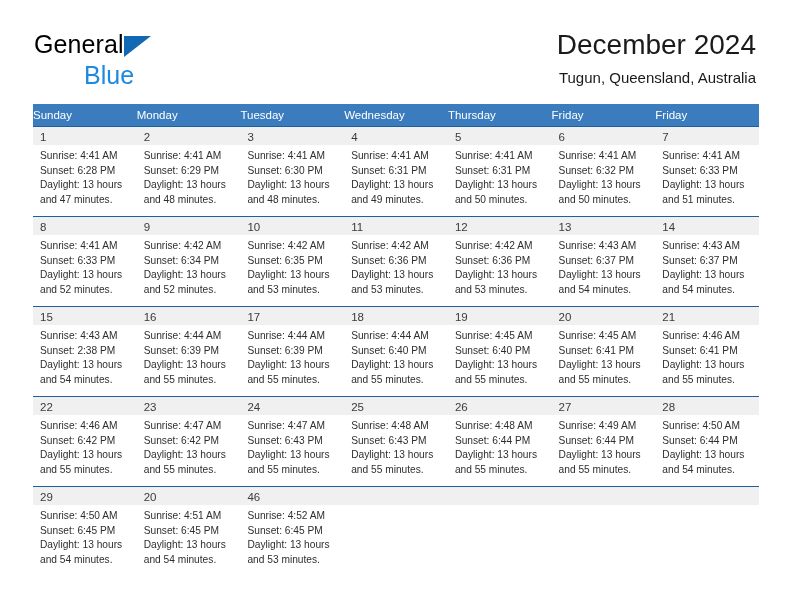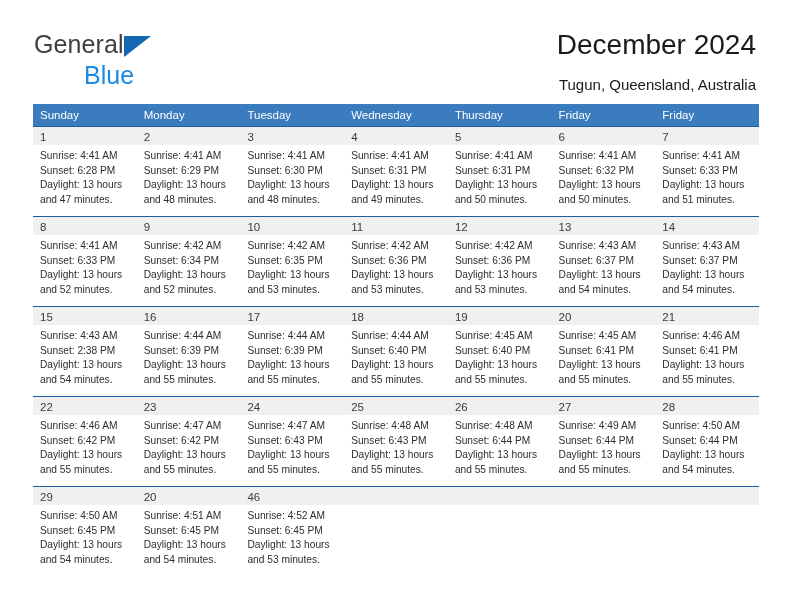--- a/index.html
+++ b/index.html
@@ -36,21 +36,21 @@
     left: 34px;
     top: 32px;
     width: 200px;
     height: 56px;
     line-height: 1;
   }
   .brand-top {
     display: block;
     position: relative;
     font-size: 25px;
-    color: #404040;
+    color: #000000;
     letter-spacing: 0.1px;
     height: 28px;
   }
   .brand-general {
     display: inline-block;
     vertical-align: top;
   }
   .brand-triangle {
     display: inline-block;
     vertical-align: top;
@@ -79,21 +79,21 @@
   .cal-title {
     font-size: 28px;
     color: #1a1a1a;
     line-height: 34px;
     white-space: nowrap;
   }
   .cal-subtitle {
     font-size: 15px;
     color: #1a1a1a;
     line-height: 22px;
-    margin-top: 12px;
+    margin-top: 5px;
     white-space: nowrap;
   }
 
   
   .calendar {
     position: absolute;
     left: 33px;
     top: 104px;
     width: 726px;
   }
@@ -103,21 +103,20 @@
     width: 726px;
     height: 22px;
     background: #3a7cbe;
   }
   .dow-cell {
     flex: 1 1 0;
     min-width: 0;
     font-size: 11.5px;
     color: #ffffff;
     line-height: 22px;
-    padding-left: 7px;
     box-sizing: border-box;
   }
 
   .week-row {
     display: flex;
     width: 726px;
     height: 90px;
     border-top: 1.4px solid #1f5fa0;
     box-sizing: border-box;
   }

